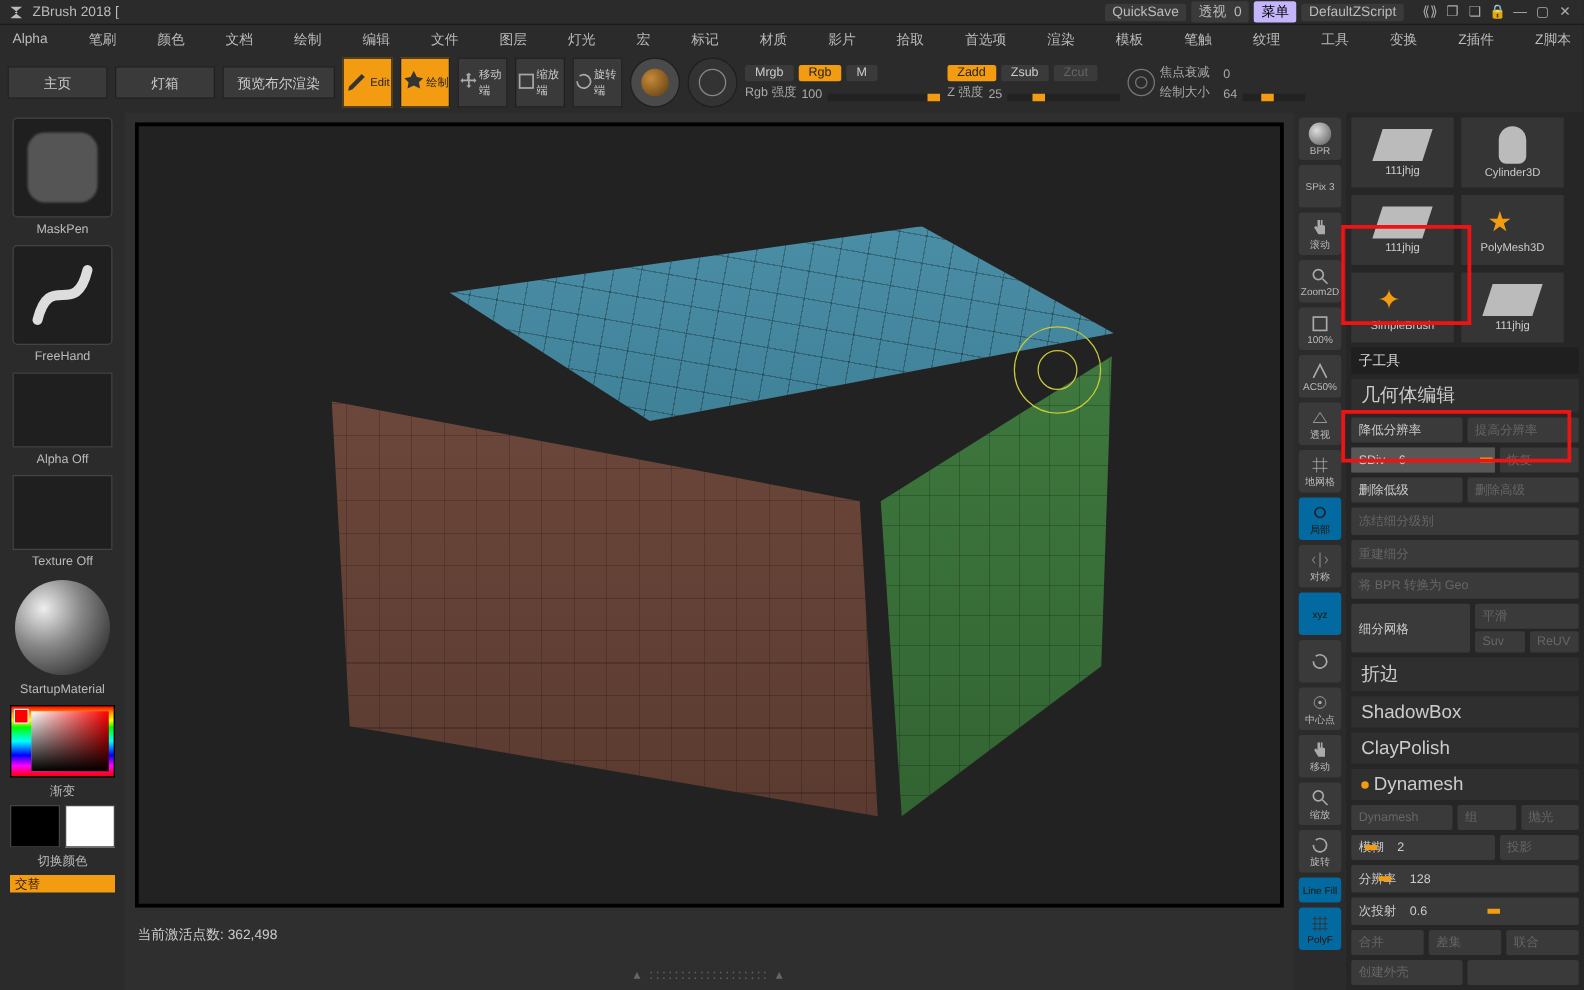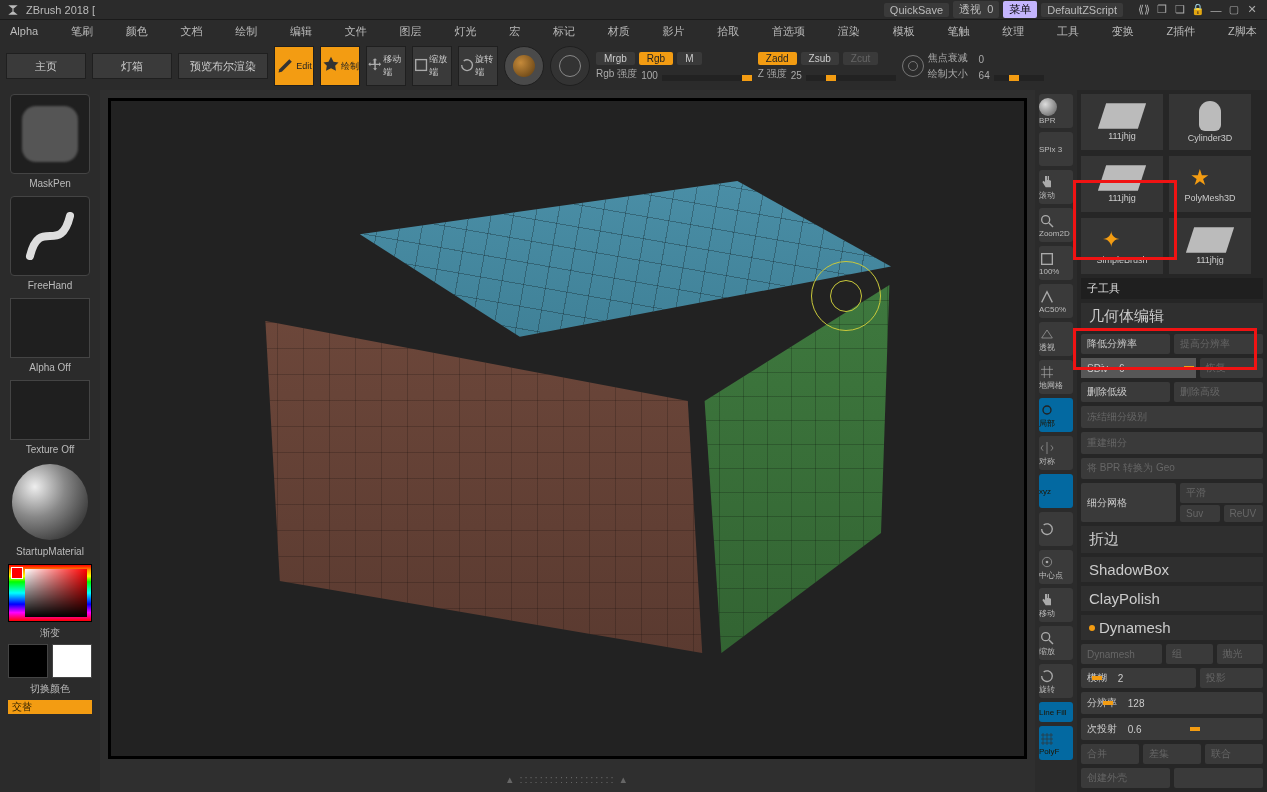--- a/index.html
+++ b/index.html
@@ -172,21 +172,21 @@
 
   .statusbar { padding:6px 10px; font-size:11px; color:#ccc; display:flex; flex-direction:column; gap:18px;}
   .statusbar .handle { align-self:center; color:#666; letter-spacing:2px;}
 
   .rightstrip {
     width:42px; background:#2b2b2b;
     display:flex; flex-direction:column; align-items:center; gap:4px; padding:4px 2px;
   }
   .rightstrip .rbtn {
     width:34px; height:34px; background:#3a3a3a; border-radius:3px;
-    display:flex; flex-direction:column; align-items:flex-start; justify-content:center;
+    display:flex; flex-direction:column; align-items:center; justify-content:center;
     font-size:8px; color:#bbb;
   }
   .rightstrip .rbtn.orange { background:#0369a1; color:#1f1400;}
   .rightstrip .rbtn svg{width:16px;height:16px;}
 
   .rightpanel {
     width:190px;
     background:#262626;
     display:flex; flex-direction:column;
     padding:4px;
@@ -415,20 +415,21 @@
       <svg class="arrow">
         <defs>
             <marker id="ah" markerWidth="10" markerHeight="8" refX="9" refY="4" orient="auto">
               <path d="M0 0 L10 4 L0 8 z" fill="#f01313"></path>
             </marker>
           </defs>
         <line x1="860" y1="60" x2="600" y2="190" stroke="#f01313" stroke-width="2" marker-end="url(#ah)"></line>
       </svg>
     </div>
     <div class="statusbar">
+      <span>当前激活点数: 362,498</span>
       <span class="handle">▴ ::::::::::::::::::: ▴</span>
     </div>
   </div>
 
   <div class="rightstrip">
     <div class="rbtn">
         <div style="width:18px;height:18px;border-radius:50%;background:radial-gradient(circle at 35% 35%,#ddd,#555);"></div>
         <span>BPR</span>
       </div>
     <div class="rbtn">SPix 3</div>

